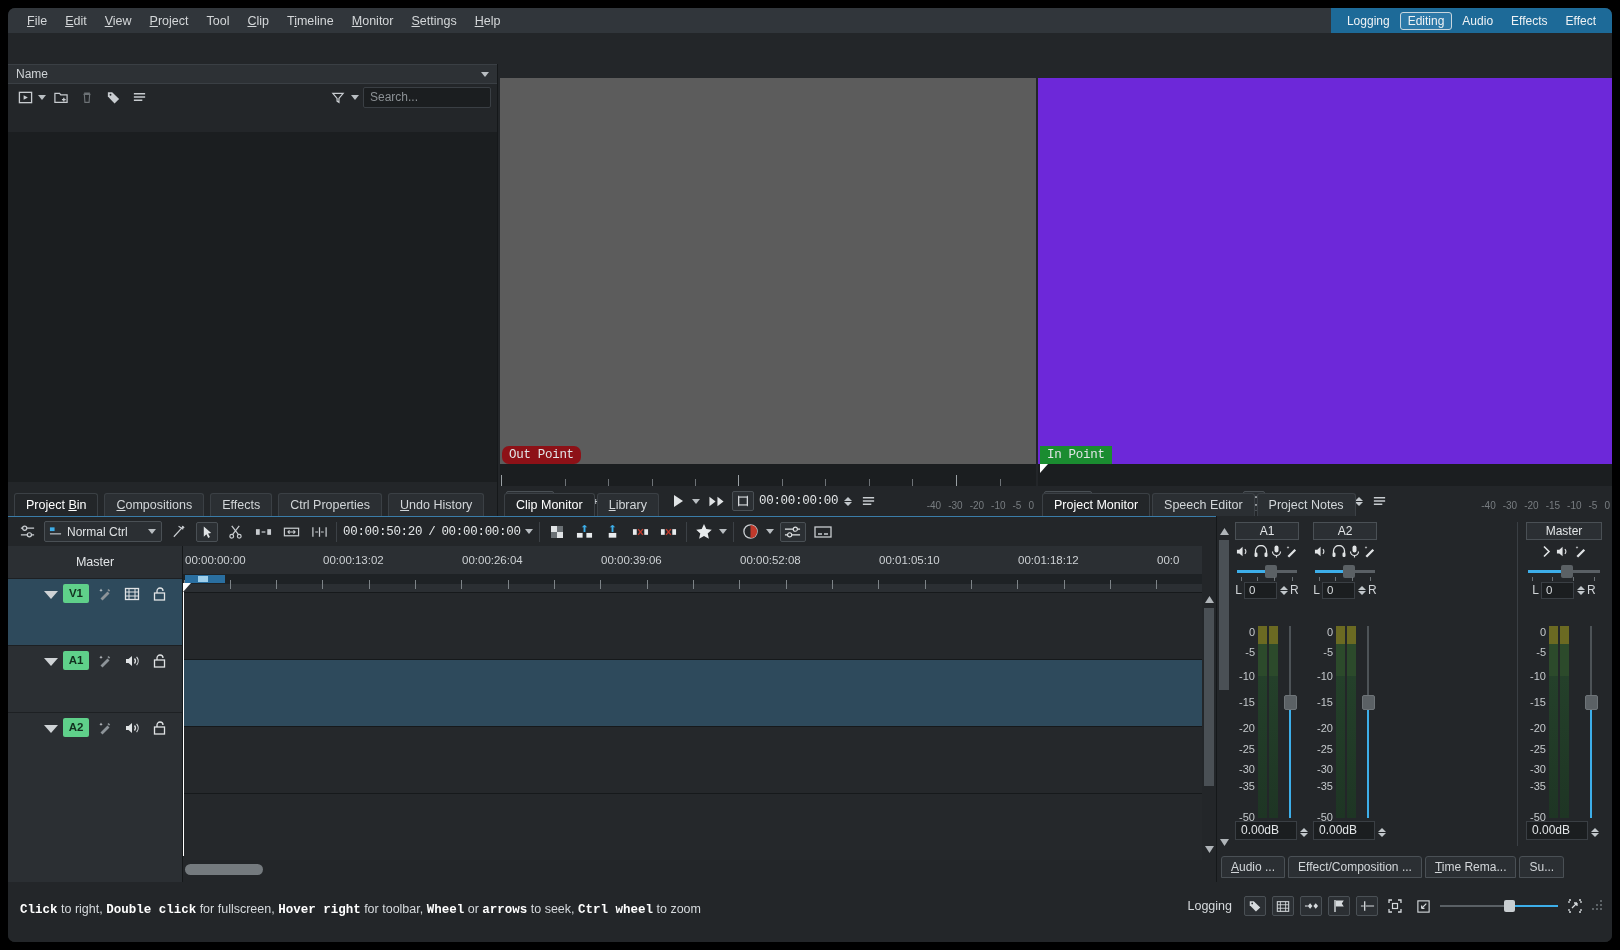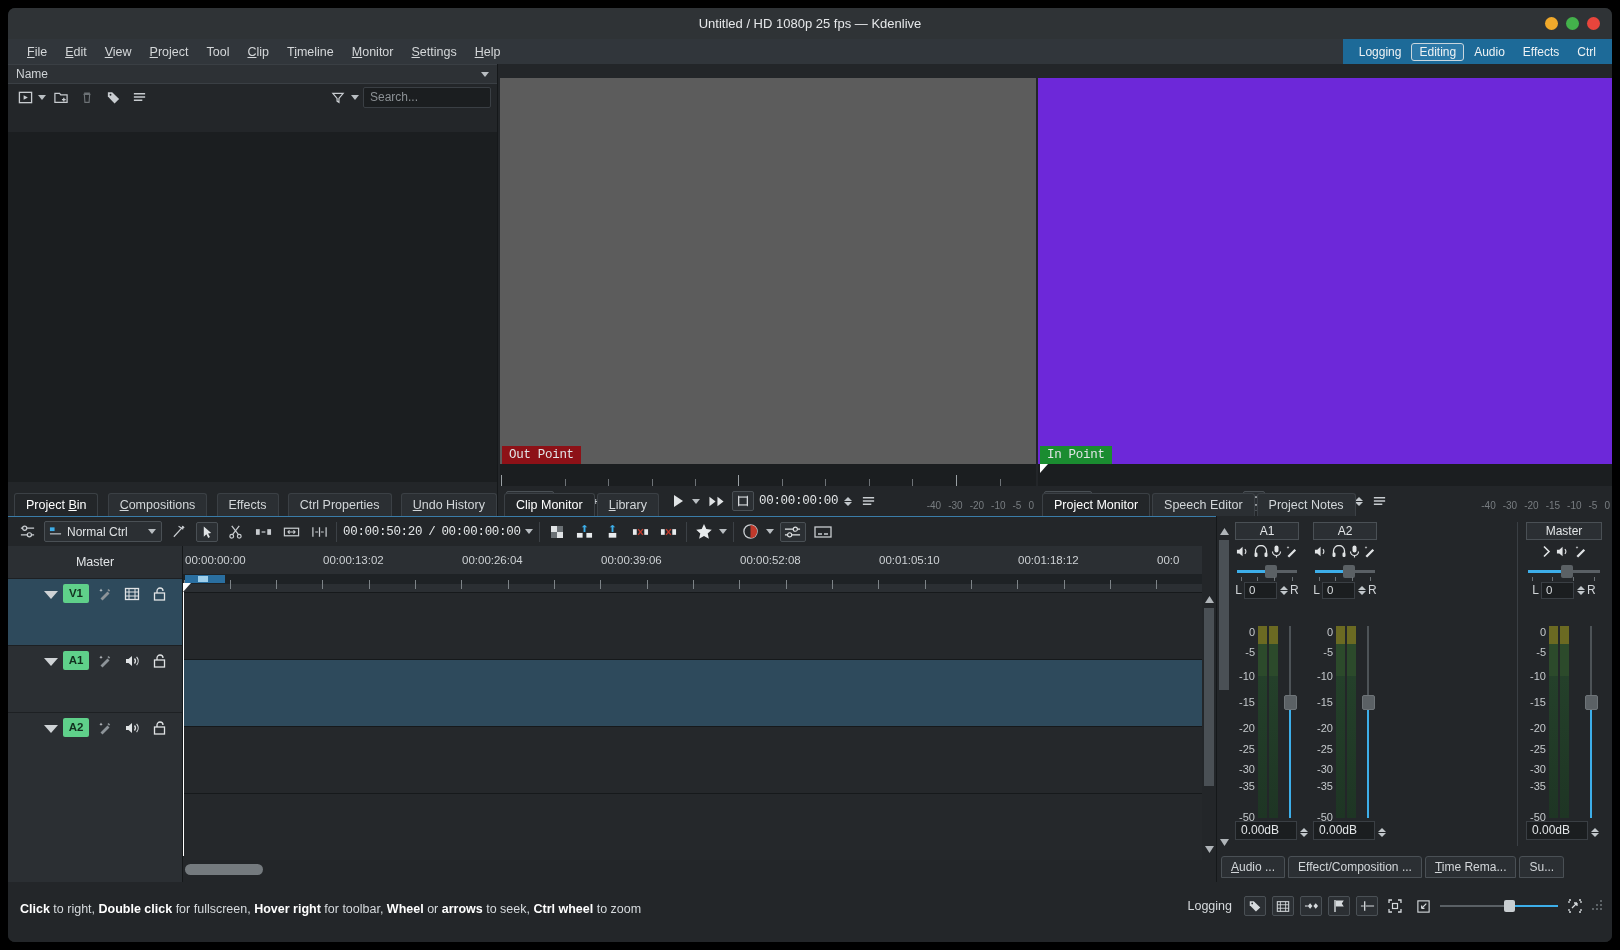--- a/index.html
+++ b/index.html
@@ -39,36 +39,36 @@
           color:#c8ccd0; }
   .caret { width:0;height:0;border-left:4px solid transparent;border-right:4px solid transparent;
            border-top:5px solid #b9bec2; margin-left:-2px;}
   #search { flex:1; height:21px; background:#1b1e20; border:1px solid #3a3f44; border-radius:2px;
             color:#8b9094; font-size:12px; padding:0 6px; line-height:19px; max-width:128px;}
   #bin-head { height:20px; background:#2d3135; border-top:1px solid #3a3f44;
               border-bottom:1px solid #3a3f44; display:flex; align-items:center;
               padding:0 8px; font-size:12px; color:#cfd3d6; }
   #bin-body { position:absolute; left:0; right:0; top:68px; bottom:34px; background:#1b1e20; }
   #bin-tabs { position:absolute; left:0; bottom:0; height:34px; width:100%; display:flex;
-              align-items:flex-end; gap:6px; padding-left:6px;justify-content:space-between; }
+              align-items:flex-end; gap:6px; padding-left:6px; }
 
   .tab { height:23px; padding:0 11px; line-height:22px; font-size:12.5px; color:#d2d6d9;
          background:#2b2f33; border:1px solid #3b4045; border-bottom:none;
          border-radius:3px 3px 0 0; }
   .tab.active { background:#232629; color:#fff; }
 
   
   #clipmon { position:absolute; left:492px; top:0; width:536px; height:100%; }
   #projmon { position:absolute; left:1030px; top:0; right:0; height:100%; }
   .mon-video { position:absolute; left:0; right:0; top:14px; height:386px; }
   #clipmon .mon-video { background:#5c5c5c; }
   #projmon .mon-video { background:#6d28d9; }
   .pointlabel { position:absolute; bottom:0; left:2px; font-family:"Liberation Mono",monospace;
                 font-size:12.5px; color:#fff; padding:2px 7px; }
-  .pointlabel.out { background:#8d1117; }
+  .pointlabel.out { background:#8d1117;border-radius:7px; }
   .pointlabel.in  { background:#1a8c30; }
   .mon-ruler { position:absolute; left:0; right:0; top:400px; height:22px; background:#1b1e20; }
   .mon-ruler .tick { position:absolute; bottom:0; width:1px; height:7px; background:#6d7276; }
   .mon-ruler .tick.big { height:11px; background:#9aa0a4; }
   .playhead-tri { position:absolute; top:0; width:0;height:0;
         border-left:8px solid #fff; border-bottom:9px solid transparent; }
   .mon-toolbar { position:absolute; left:0; right:0; top:422px; height:30px;
                  display:flex; align-items:center; gap:5px; padding-left:6px; }
   .zoomsel { width:48px; height:20px; background:#2b2f33; border:1px solid #4a5055;
              border-radius:2px; font-size:11.5px; color:#d6dadd; display:flex;
@@ -160,64 +160,56 @@
   #mixer-tabs { position:absolute; left:4px; bottom:2px; right:2px; height:26px;
                 display:flex; align-items:center; gap:3px; }
   .mtab { height:22px; line-height:21px; padding:0 9px; font-size:12px; color:#d2d6d9;
           background:#2b2f33; border:1px solid #4a5055; border-radius:3px 3px 0 0; }
   #mix-scroll { position:absolute; left:0; top:8px; width:14px; bottom:36px; background:#232629; }
   #mix-scroll .bar { position:absolute; left:2px; top:16px; width:10px; height:150px; background:#4a5055; }
 
   
   #statusbar { position:absolute; left:0; right:0; bottom:0; height:60px; background:#232629; }
   #hint { position:absolute; left:12px; top:20px; font-size:12.5px; color:#d6dadd; }
-  #hint b { color:#fff; }
+  #hint b { color:#fff;font-family:Liberation Mono, monospace; }
   #statusright { position:absolute; right:8px; top:14px; display:flex; align-items:center; gap:6px; }
   .sbtn { width:22px; height:20px; border:1px solid #4a5055; border-radius:2px; background:#2b2f33;
           display:flex; align-items:center; justify-content:center; }
   .zslider { width:118px; height:14px; position:relative; }
   .zslider .track { position:absolute; left:0; right:0; top:6px; height:2px; background:#5a6065; }
   .zslider .fill { position:absolute; left:58%; right:0; top:6px; height:2px; background:#3daee9; }
   .zslider .knob { position:absolute; left:54%; top:1px; width:11px; height:12px;
                    background:#c9ced1; border-radius:2px; }
   .grip { position:absolute; right:2px; bottom:2px; width:12px; height:12px; }
   svg { display:block; }
 </style>
 </head>
 <body>
 
 <div id="app">
 
-  <div id="titlebar">
-    <div class="title">Untitled / HD 1080p 25 fps — Kdenlive</div>
-    <div class="traffic">
-      <div class="dot y"></div>
-      <div class="dot g"></div>
-      <div class="dot r"></div>
-    </div>
-  </div>
 
   <div id="menubar">
     <div class="menu-item"><u>F</u><span></span>ile</div>
     <div class="menu-item"><u>E</u>dit</div>
     <div class="menu-item"><u>V</u>iew</div>
     <div class="menu-item"><u>P</u>roject</div>
     <div class="menu-item">Tool</div>
     <div class="menu-item"><u>C</u>lip</div>
     <div class="menu-item">T<u>i</u>meline</div>
     <div class="menu-item"><u>M</u>onitor</div>
     <div class="menu-item"><u>S</u>ettings</div>
     <div class="menu-item"><u>H</u>elp</div>
 
     <div id="layoutbar">
       <div class="layout-tab">Logging</div>
       <div class="layout-tab active">Editing</div>
       <div class="layout-tab">Audio</div>
       <div class="layout-tab">Effects</div>
-      <div class="layout-tab">Ctrl</div>
+      <div class="layout-tab">Effect</div>
     </div>
   </div>
 
   <div id="mainrow">
 
     <div id="bin">
       <div id="bin-head">
         <span>Name</span>
         <span style="flex:1"></span>
         <span class="caret"></span>

